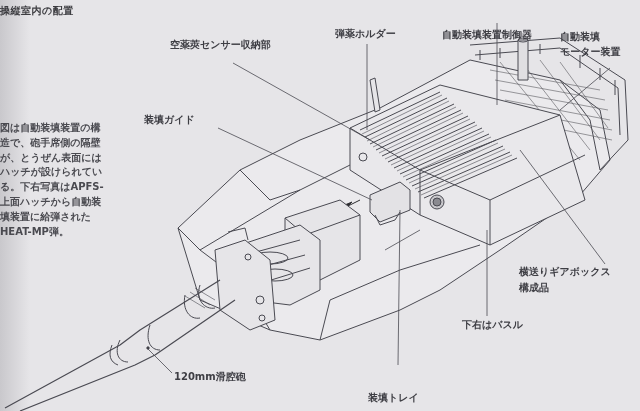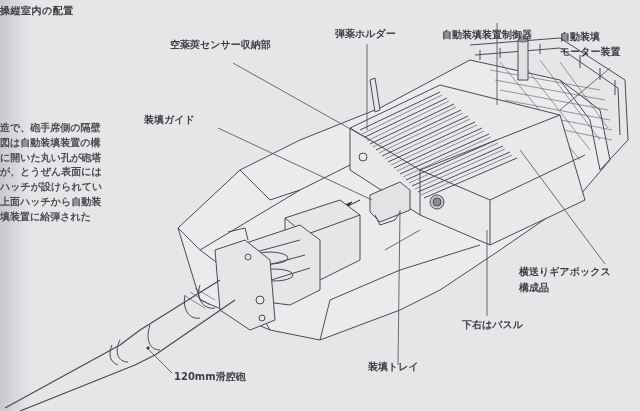--- a/index.html
+++ b/index.html
@@ -12,27 +12,28 @@
   svg.drawing{position:absolute;left:0;top:0;}
 </style>
 </head>
 <body>
 
 <div class="page-shade"></div>
 
 <div class="title">操縦室内の配置</div>
 
 <div class="body-text">
+  <div>図は自動装填装置の構</div>
   <div>造で、砲手席側の隔壁</div>
-  <div>図は自動装填装置の構</div>
-  <div>に開いた丸い孔が砲塔</div>
   <div>が、とうぜん表面には</div>
   <div>ハッチが設けられてい</div>
+  <div>る。下右写真はAPFS-</div>
   <div>上面ハッチから自動装</div>
   <div>填装置に給弾された</div>
+  <div>HEAT-MP弾。</div>
 </div>
 
 <svg class="drawing" width="640" height="411" viewBox="0 0 640 411">
   <g fill="none" stroke="#4a4a52" stroke-width="1" stroke-linejoin="round">
 
     <path d="M178,228 L240,170 L300,140 L350,120 L380,108 L470,60 L560,80 L600,110 L610,160 L580,195 L500,250 L440,290 L400,310 L320,340 L270,330 L200,300 Z" fill="#ebeaed"></path>
 
     <path d="M178,228 L200,250 L240,280 L270,330"></path>
     <path d="M200,250 L300,190 L360,160"></path>
     <path d="M240,170 L270,200 L300,190"></path>
@@ -114,13 +115,13 @@
 <div class="label" style="left:170px;top:38px;">空薬莢センサー収納部</div>
 <div class="label" style="left:335px;top:27px;text-align:right;">弾薬ホルダー</div>
 <div class="label" style="left:442px;top:8px;margin-top:20px;">自動装填装置制御器</div>
 <div class="label" style="left:560px;top:30px;">自動装填</div>
 <div class="label" style="left:560px;top:45px;">モーター装置</div>
 <div class="label" style="left:144px;top:113px;">装填ガイド</div>
 <div class="label" style="left:519px;top:265px;">横送りギアボックス</div>
 <div class="label" style="left:519px;top:281px;font-family:Liberation Serif, serif;">構成品</div>
 <div class="label" style="left:462px;top:318px;">下右はバスル</div>
 <div class="label" style="left:174px;top:370px;">120mm滑腔砲</div>
-<div class="label" style="left:368px;top:360px;">装填トレイ</div>
+<div class="label" style="left:368px;top:391px;">装填トレイ</div>
 
 </body></html>

